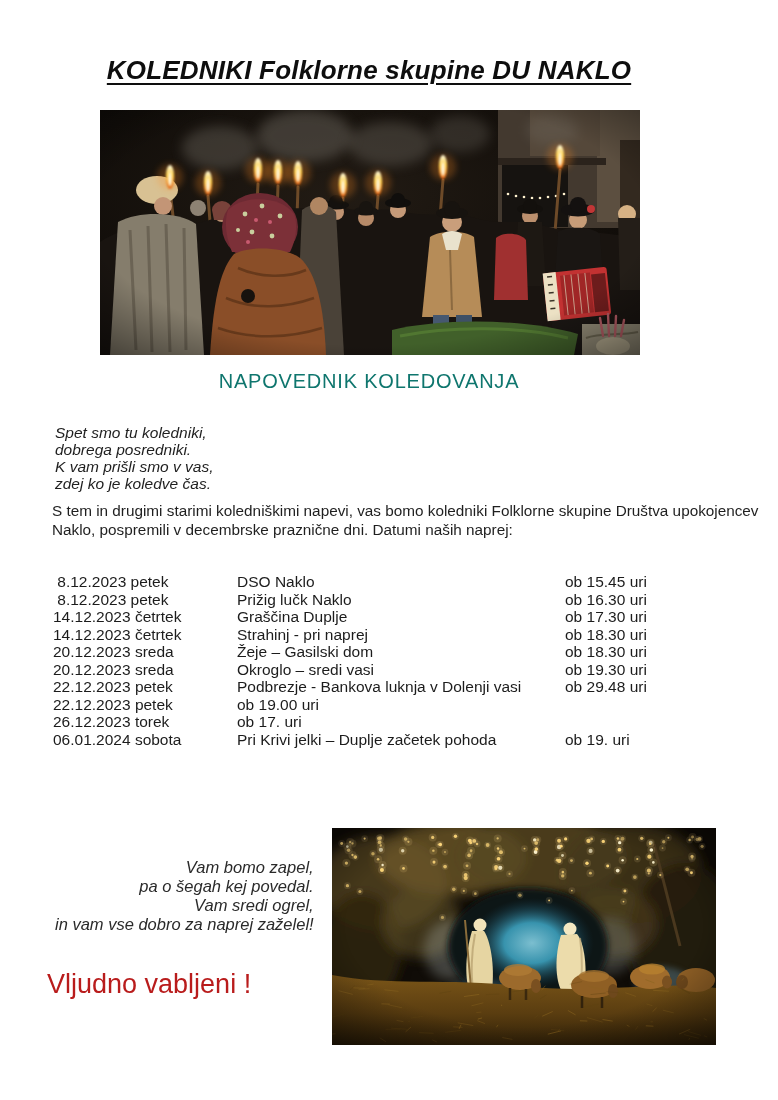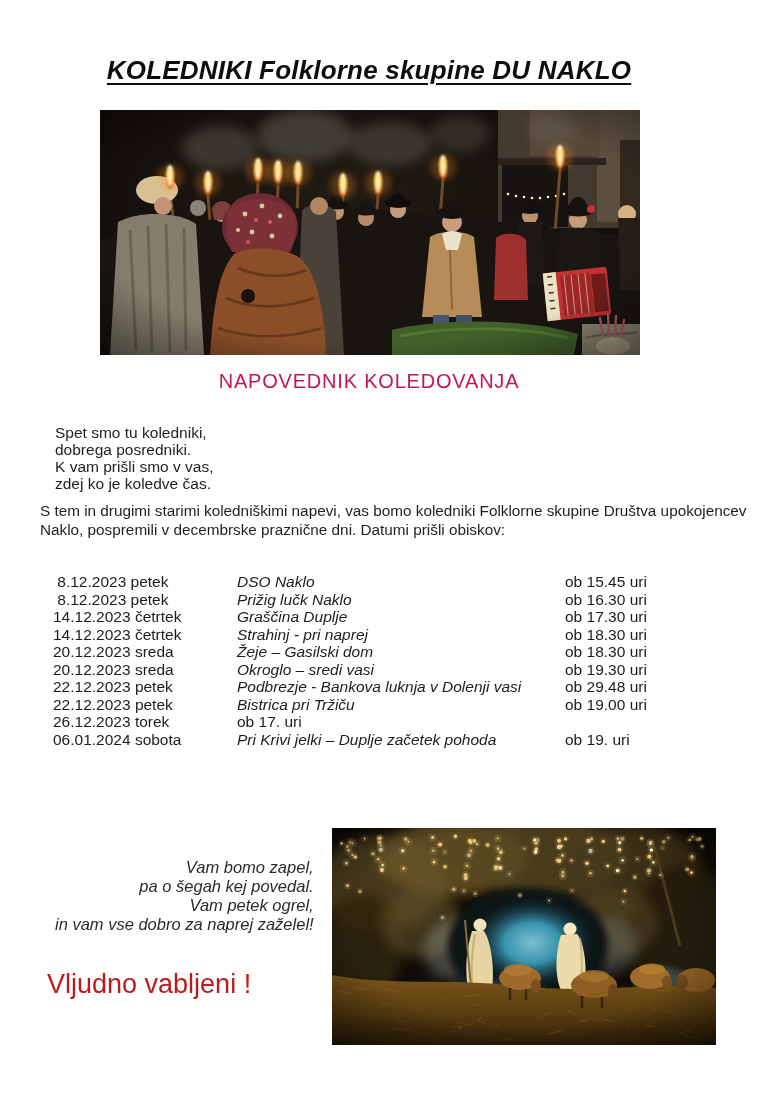--- a/index.html
+++ b/index.html
@@ -12,37 +12,37 @@
     position:absolute; top:52px; left:0; width:738px; text-align:center;
     font-size:26px; font-weight:bold; font-style:italic;
     text-decoration:underline; text-decoration-thickness:2px; text-underline-offset:4px;
     color:#0e0e0e; letter-spacing:0.2px; white-space:nowrap;
   }
   .photo-top { position:absolute; left:100px; top:107px; width:540px; height:245px; }
   .photo-bottom { position:absolute; left:332px; top:825px; width:384px; height:217px; }
   .photo-top svg, .photo-bottom svg { display:block; width:100%; height:100%; }
   .section-heading {
     position:absolute; top:367px; left:0; width:738px; text-align:center;
-    font-size:20px; letter-spacing:0.8px; color:#be185d; white-space:nowrap;
+    font-size:20px; letter-spacing:0.8px; color:#0f766e; white-space:nowrap;
   }
   .verse-top {
     position:absolute; left:55px; top:421px;
-    font-size:15.5px; line-height:17px; color:#1f1f1f;
+    font-style:italic; font-size:15.5px; line-height:17px; color:#1f1f1f;
   }
   .intro {
-    position:absolute; left:40px; top:499px;
+    position:absolute; left:52px; top:499px;
     font-size:15.3px; line-height:18.5px; color:#1f1f1f; white-space:nowrap;
   }
   .schedule {
     position:absolute; left:53px; top:570px;
     font-size:15.5px; line-height:17.5px; color:#1c1c1c;
   }
   .schedule .row { display:flex; }
   .c-date  { width:184px; white-space:pre; }
-  .c-venue { width:328px; white-space:pre;font-style:italic; }
+  .c-venue { width:328px; white-space:pre; }
   .c-time  { white-space:pre; }
   .verse-bottom {
     position:absolute; left:55px; top:855px;
     font-style:italic; font-size:16.5px; line-height:19px; color:#2a2a2a;text-align:right;
   }
   .invite {
     position:absolute; left:47px; top:966px;
     font-size:27px; color:#b91c1c; white-space:nowrap;
   }
 </style>
@@ -239,21 +239,21 @@
 
   <div class="verse-top">
     <div>Spet smo tu koledniki,</div>
     <div>dobrega posredniki.</div>
     <div>K vam prišli smo v vas,</div>
     <div>zdej ko je koledve čas.</div>
   </div>
 
   <div class="intro">
     <div>S tem in drugimi starimi koledniškimi napevi, vas bomo koledniki Folklorne skupine Društva upokojencev</div>
-    <div>Naklo, pospremili v decembrske praznične dni. Datumi prišli obiskov:</div>
+    <div>Naklo, pospremili v decembrske praznične dni. Datumi naših naprej:</div>
   </div>
 
   <div class="schedule">
     <div class="row">
       <span class="c-date"> 8.12.2023 petek</span>
       <span class="c-venue">DSO Naklo</span>
       <span class="c-time">ob 15.45 uri</span>
     </div>
     <div class="row">
       <span class="c-date"> 8.12.2023 petek</span>
@@ -280,38 +280,37 @@
       <span class="c-venue">Okroglo – sredi vasi</span>
       <span class="c-time">ob 19.30 uri</span>
     </div>
     <div class="row">
       <span class="c-date">22.12.2023 petek</span>
       <span class="c-venue">Podbrezje - Bankova luknja v Dolenji vasi</span>
       <span class="c-time">ob 29.48 uri</span>
     </div>
     <div class="row">
       <span class="c-date">22.12.2023 petek</span>
-      <span class="c-venue">Bistrica pri Tržiču</span>
       <span class="c-time">ob 19.00 uri</span>
     </div>
     <div class="row">
       <span class="c-date">26.12.2023 torek</span>
       <span class="c-time">ob 17. uri</span>
     </div>
     <div class="row">
       <span class="c-date">06.01.2024 sobota</span>
       <span class="c-venue">Pri Krivi jelki – Duplje začetek pohoda</span>
       <span class="c-time">ob 19. uri</span>
     </div>
   </div>
 
   <div class="verse-bottom">
     <div>Vam bomo zapel,</div>
     <div>pa o šegah kej povedal.</div>
-    <div>Vam petek ogrel,</div>
+    <div>Vam sredi ogrel,</div>
     <div>in vam vse dobro za naprej zaželel!</div>
   </div>
 
   <div class="invite">Vljudno vabljeni !</div>
 
   <div class="photo-bottom">
     <svg viewBox="0 0 384 217" preserveAspectRatio="none">
       <defs>
         <linearGradient id="gHay" x1="0" y1="0" x2="0" y2="1">
           <stop offset="0%" stop-color="#7a5518"></stop>

